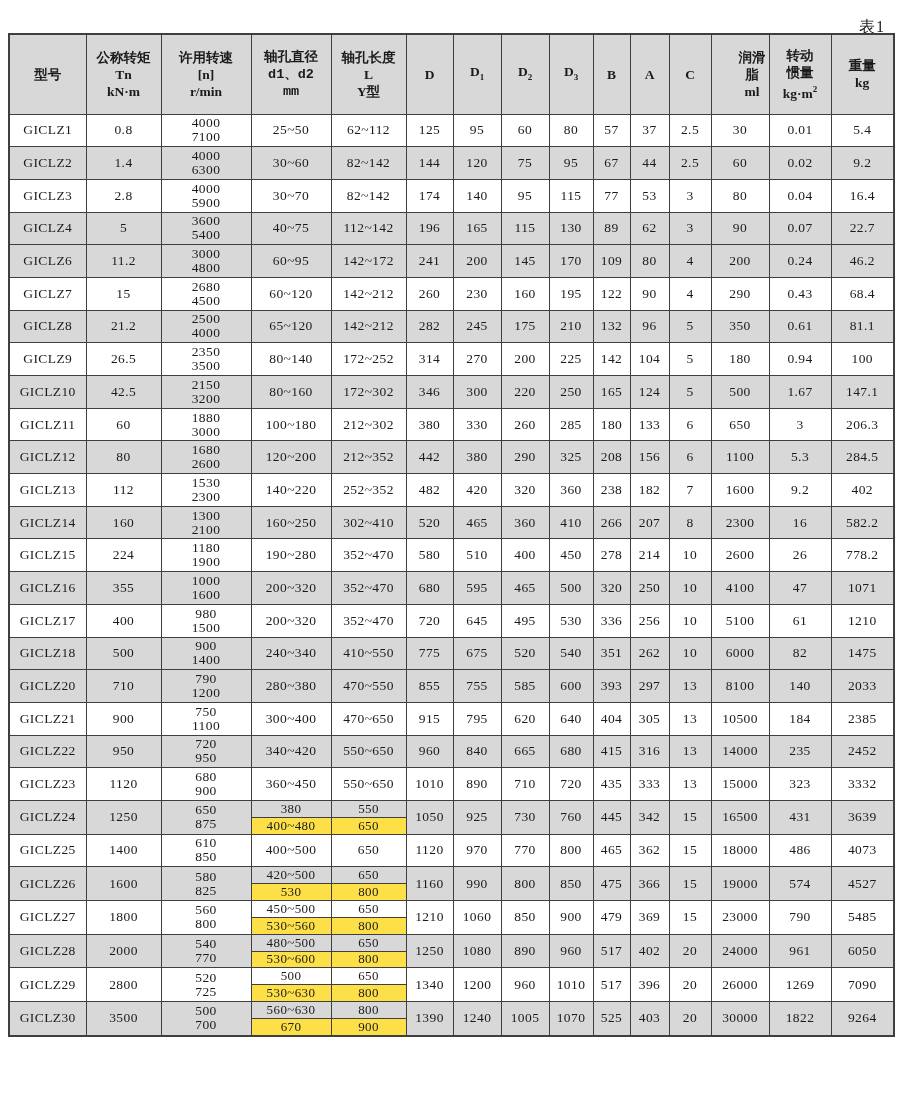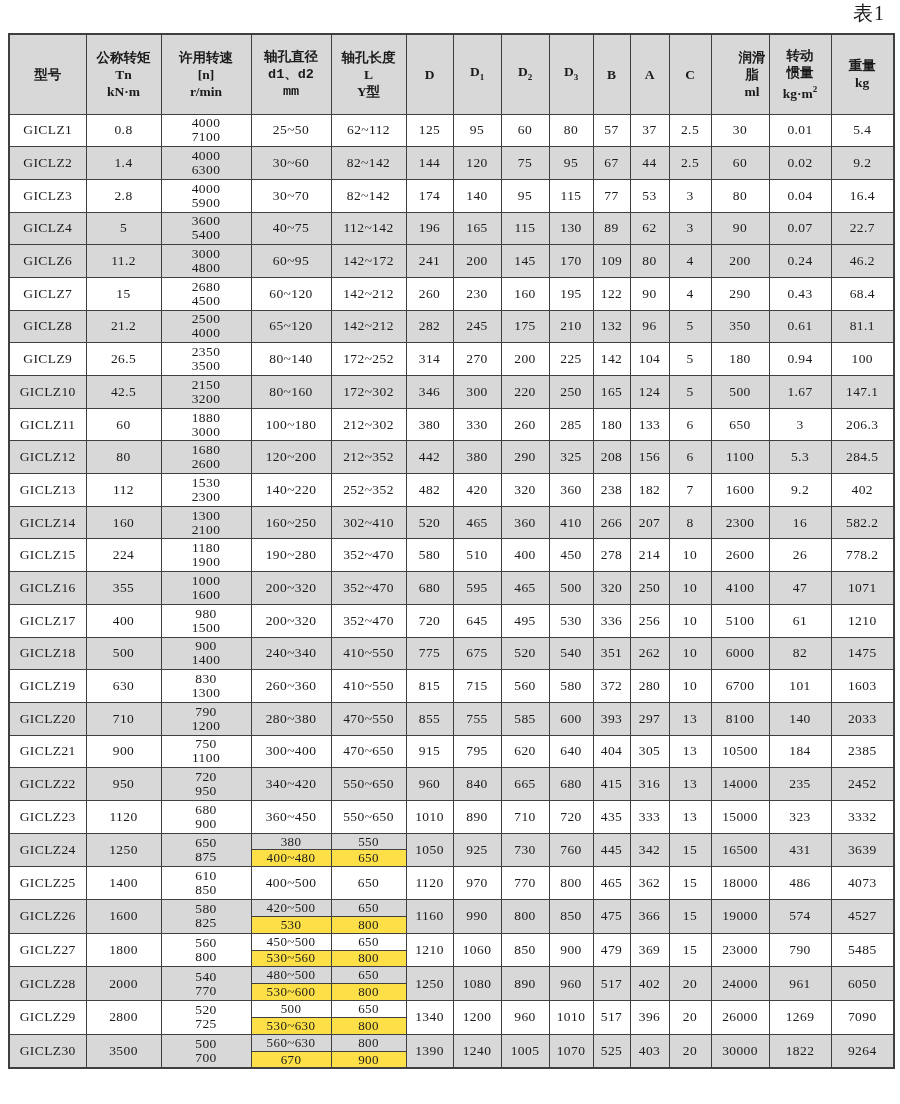--- a/index.html
+++ b/index.html
@@ -5,22 +5,22 @@
   * { box-sizing: border-box; }
   html, body { margin: 0; padding: 0; }
   body {
     width: 900px; height: 1104px;
     background: #ffffff;
     font-family: "Liberation Serif", "DejaVu Serif", serif;
     color: #1b1b1b;
   }
   .page { position: relative; width: 900px; height: 1104px; overflow: hidden; }
   .table-tag {
-    position: absolute; top: 0; right: 15px;
-    font-size: 20px; letter-spacing: 1px; font-family: Liberation Serif, serif;
+    position: absolute; top: 17px; right: 15px;
+    font-size: 16px; letter-spacing: 1px; font-family: Liberation Serif, serif;
   }
   table.spec {
     position: absolute; left: 8px; top: 33px;
     width: 885px;
     border-collapse: collapse;
     table-layout: fixed;
     border: 2px solid #3f3f3f;
   }
   th, td {
     border: 1px solid #3f3f3f;
@@ -472,40 +472,20 @@
           <td>675</td>
           <td>520</td>
           <td>540</td>
           <td>351</td>
           <td>262</td>
           <td>10</td>
           <td>6000</td>
           <td>82</td>
           <td>1475</td>
         </tr>
-        <tr>
-          <td>GICLZ19</td>
-          <td>630</td>
-          <td>
-            <div class="line">830</div>
-            <div class="line">1300</div>
-          </td>
-          <td>260~360</td>
-          <td>410~550</td>
-          <td>815</td>
-          <td>715</td>
-          <td>560</td>
-          <td>580</td>
-          <td>372</td>
-          <td>280</td>
-          <td>10</td>
-          <td>6700</td>
-          <td>101</td>
-          <td>1603</td>
-        </tr>
         <tr class="shaded">
           <td>GICLZ20</td>
           <td>710</td>
           <td>
             <div class="line">790</div>
             <div class="line">1200</div>
           </td>
           <td>280~380</td>
           <td>470~550</td>
           <td>855</td>

